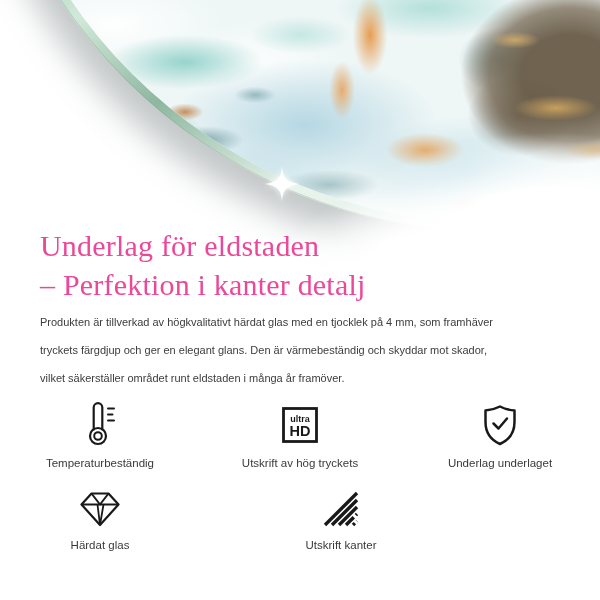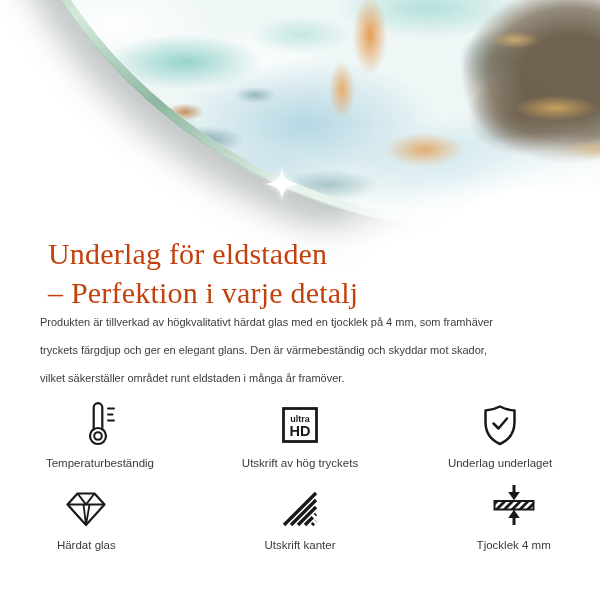--- a/index.html
+++ b/index.html
@@ -46,23 +46,23 @@
       radial-gradient(160px 60px at 390px 235px, rgba(255,255,255,.90), transparent 78%),
       radial-gradient(90px 45px at 90px 95px,    rgba(255,255,255,.70), transparent 75%);}
   .hero-fade{position:absolute;left:0;top:0;width:600px;height:300px;pointer-events:none;
         background:radial-gradient(300px 150px at 555px 245px,#fff 38%,rgba(255,255,255,0) 75%),
                    radial-gradient(210px 115px at 430px 268px,#fff 30%,rgba(255,255,255,0) 72%),
                    linear-gradient(to bottom,rgba(255,255,255,0) 80%,rgba(255,255,255,.9) 96%);}
   .sparkle{position:absolute;left:264px;top:166px;width:36px;height:36px;
         filter:drop-shadow(0 0 3px rgba(255,255,255,.95));}
 
   
-  .headline{position:absolute;left:40px;top:226px;margin:8px;
+  .headline{position:absolute;left:40px;top:226px;margin:0;
         font-family:"Liberation Serif","DejaVu Serif",serif;font-weight:400;
-        font-size:30px;line-height:39px;color:#c2410c;letter-spacing:.2px;}
+        font-size:30px;line-height:39px;color:#ec4899;letter-spacing:.2px;}
   .body-text{position:absolute;left:40px;top:308px;width:556px;margin:0;
         font-size:11px;line-height:28px;color:#3c3c3c;white-space:pre-line;}
 
   
   .features{position:absolute;left:0;top:396px;width:600px;}
   .feature-row{display:flex;}
   .feature-row.row2{margin-top:16px;gap:41px;}
   .feature{width:200px;display:flex;flex-direction:column;align-items:center;}
   .icon-box{height:50px;display:flex;align-items:flex-end;justify-content:center;text-align:center;}
   .row2 .icon-box{height:42px;}
@@ -83,21 +83,21 @@
     </div>
     <div class="hero-fade"></div>
     <svg class="sparkle" viewBox="0 0 36 36">
       <path d="M18 0 C18.8 12 22 16.2 36 18 C22 19.8 18.8 24 18 36 C17.2 24 14 19.8 0 18 C14 16.2 17.2 12 18 0 Z" fill="#ffffff"></path>
       <circle cx="18" cy="18" r="2.2" fill="#ffffff"></circle>
     </svg>
   </div>
 
   <h1 class="headline">
     <div>Underlag för eldstaden</div>
-    <div>– Perfektion i varje detalj</div>
+    <div>– Perfektion i kanter detalj</div>
   </h1>
 
   <p class="body-text">Produkten är tillverkad av högkvalitativt härdat glas med en tjocklek på 4 mm, som framhäver
 tryckets färgdjup och ger en elegant glans. Den är värmebeständig och skyddar mot skador,
 vilket säkerställer området runt eldstaden i många år framöver.</p>
 
   <div class="features">
     <div class="feature-row">
 
       <div class="feature">
@@ -154,35 +154,17 @@
             <path class="ic" d="M3 35 L35 3" stroke-width="3.4"></path>
             <path class="ic" d="M10 35 L35 10" stroke-width="3.4"></path>
             <path class="ic" d="M17 35 L35 17" stroke-width="3.4"></path>
             <path class="ic" d="M24 35 L35 24" stroke-width="3.4" stroke-dasharray="11 3 4 3"></path>
             <path class="ic" d="M31 35 L35 31" stroke-width="3.4" stroke-dasharray="2.6 2.8"></path>
           </svg>
         </div>
         <div class="feature-label">Utskrift kanter</div>
       </div>
 
-      <div class="feature">
-        <div class="icon-box">
-          <svg width="46" height="46" viewBox="0 0 46 46">
-            <defs>
-              <pattern id="hatch4mm" patternUnits="userSpaceOnUse" width="5.5" height="5.5" patternTransform="rotate(45)">
-                <rect width="5.5" height="5.5" fill="#ffffff"></rect>
-                <rect width="2.8" height="5.5" fill="#191919"></rect>
-              </pattern>
-            </defs>
-            <rect x="3.5" y="19" width="39" height="8.5" fill="url(#hatch4mm)" stroke="#191919" stroke-width="2"></rect>
-            <path class="ic" d="M23 3 V10" stroke-width="3"></path>
-            <polygon points="17.2,10 28.8,10 23,18.2" fill="#191919"></polygon>
-            <path class="ic" d="M23 43 V36" stroke-width="3"></path>
-            <polygon points="17.2,36 28.8,36 23,27.8" fill="#191919"></polygon>
-          </svg>
-        </div>
-        <div class="feature-label">Tjocklek 4 mm</div>
-      </div>
 
     </div>
   </div>
 
 </div>
 
 </body></html>

